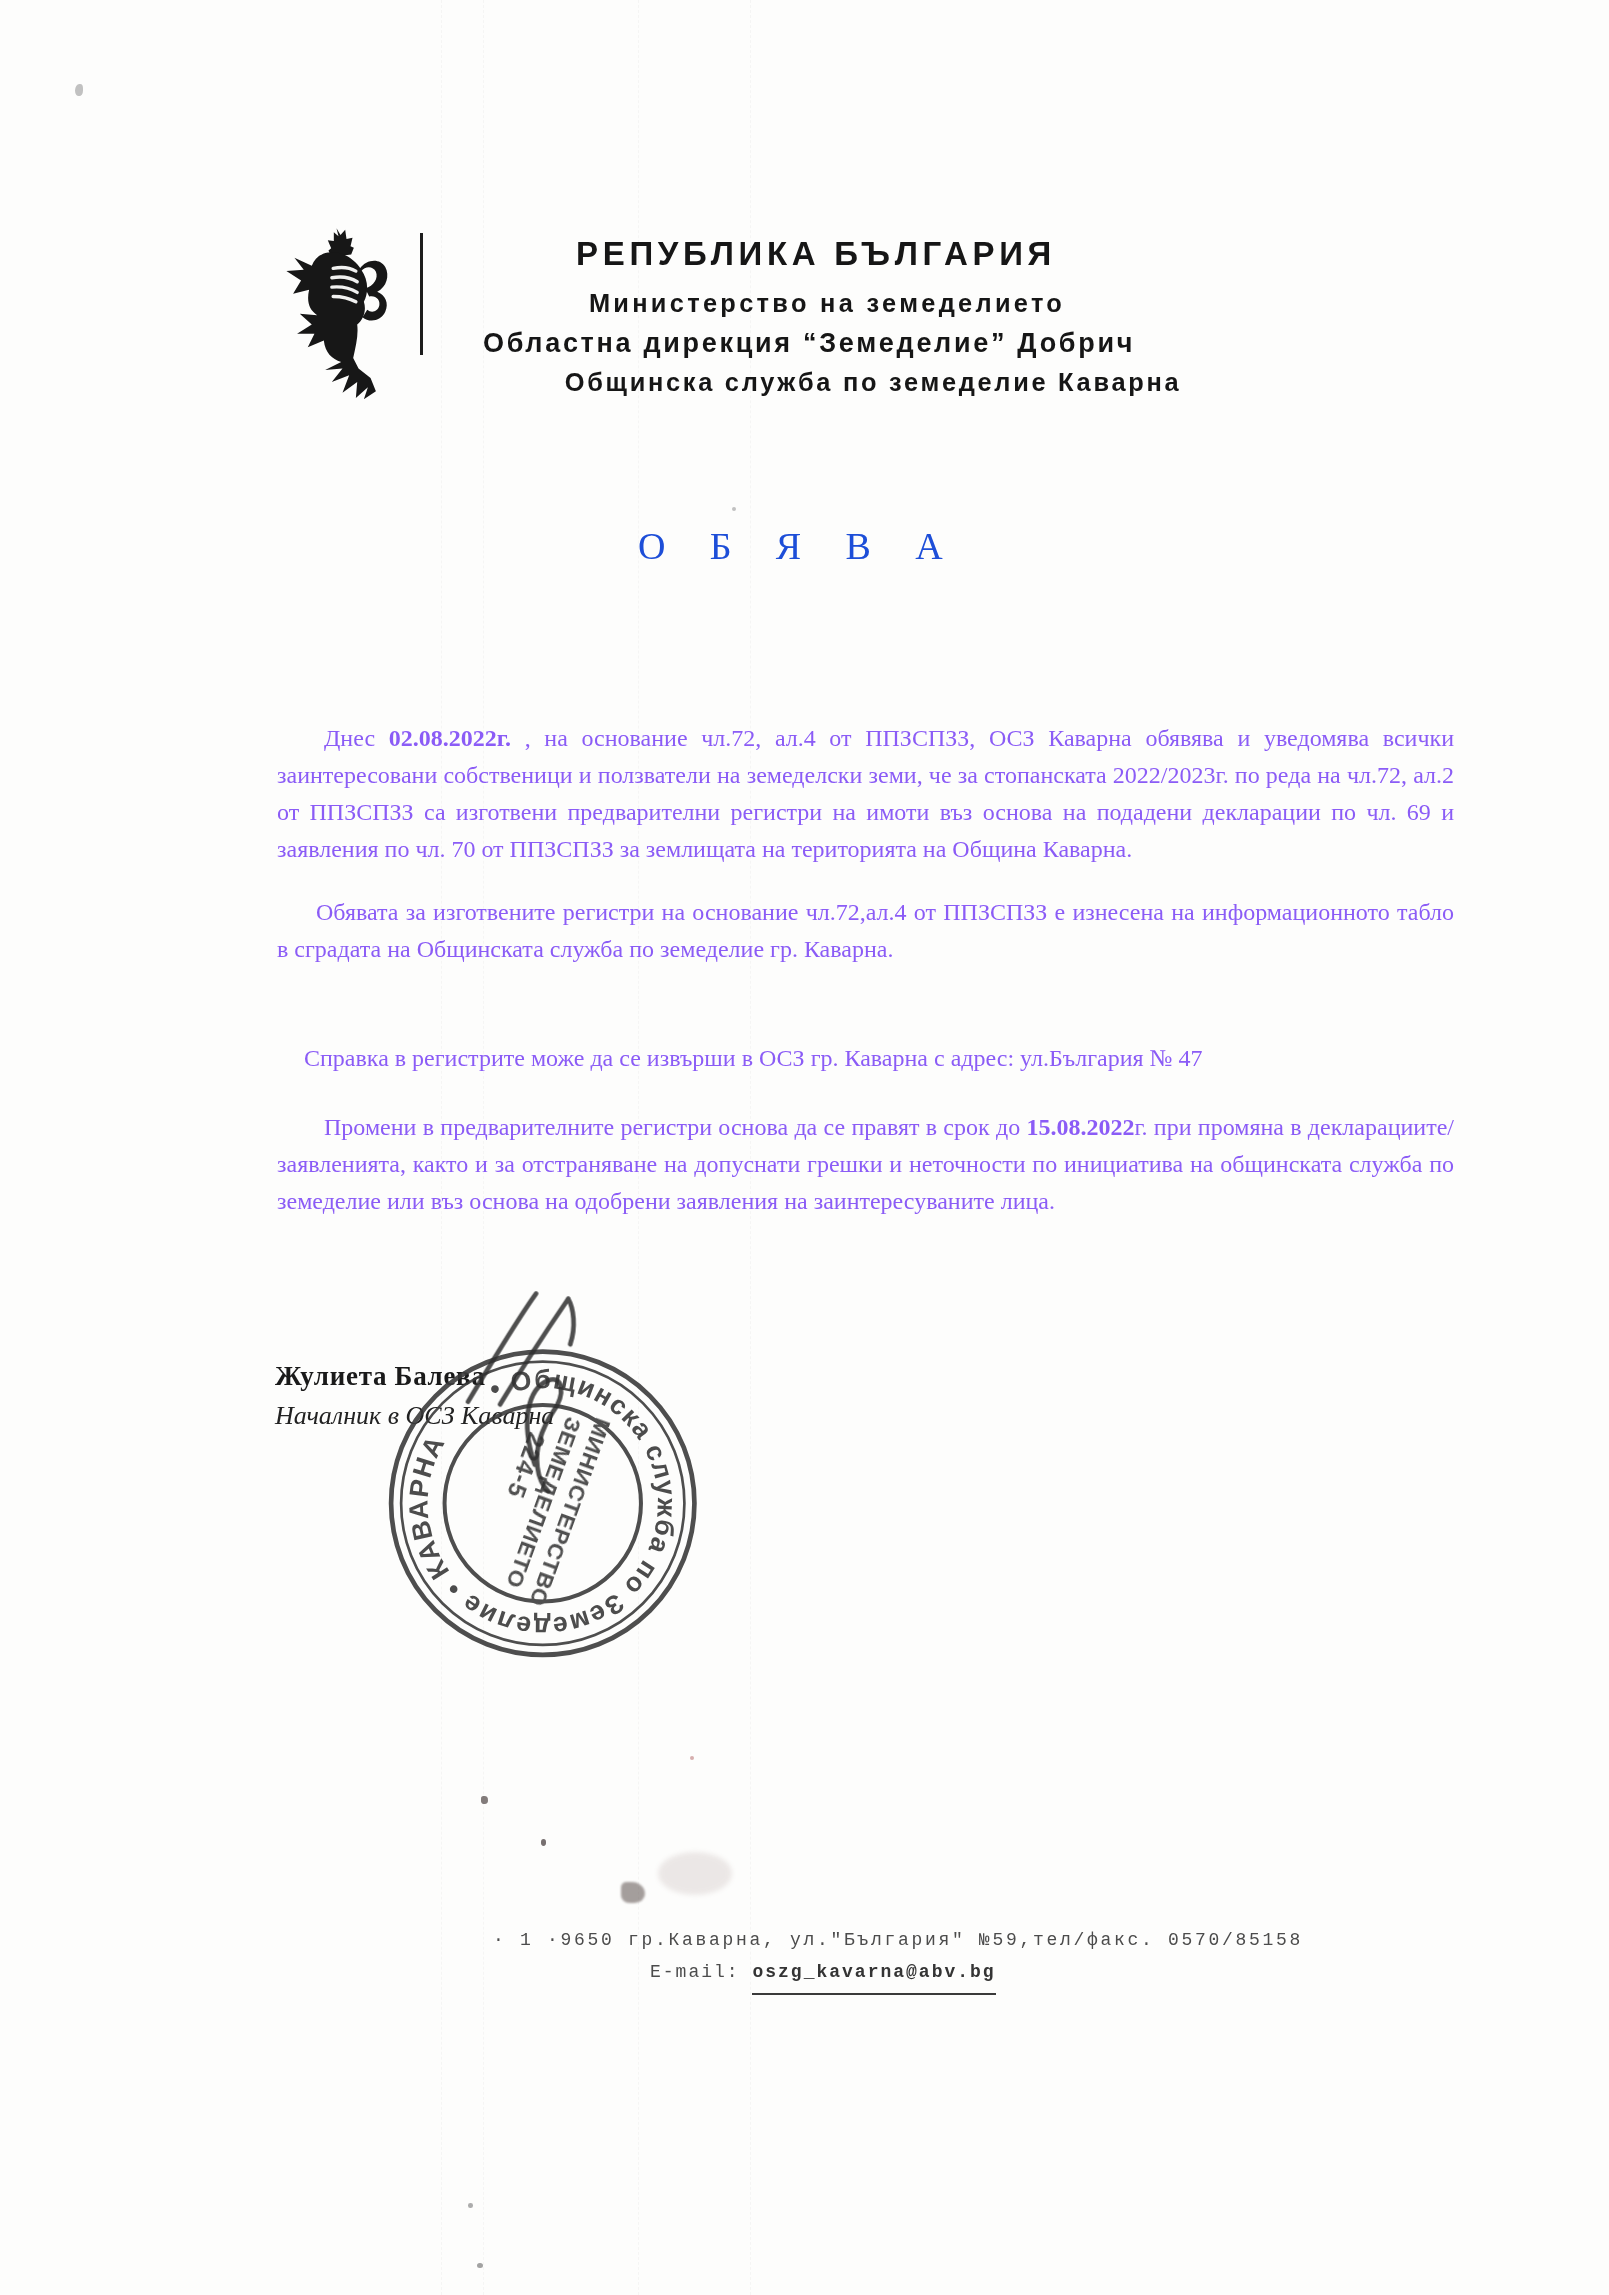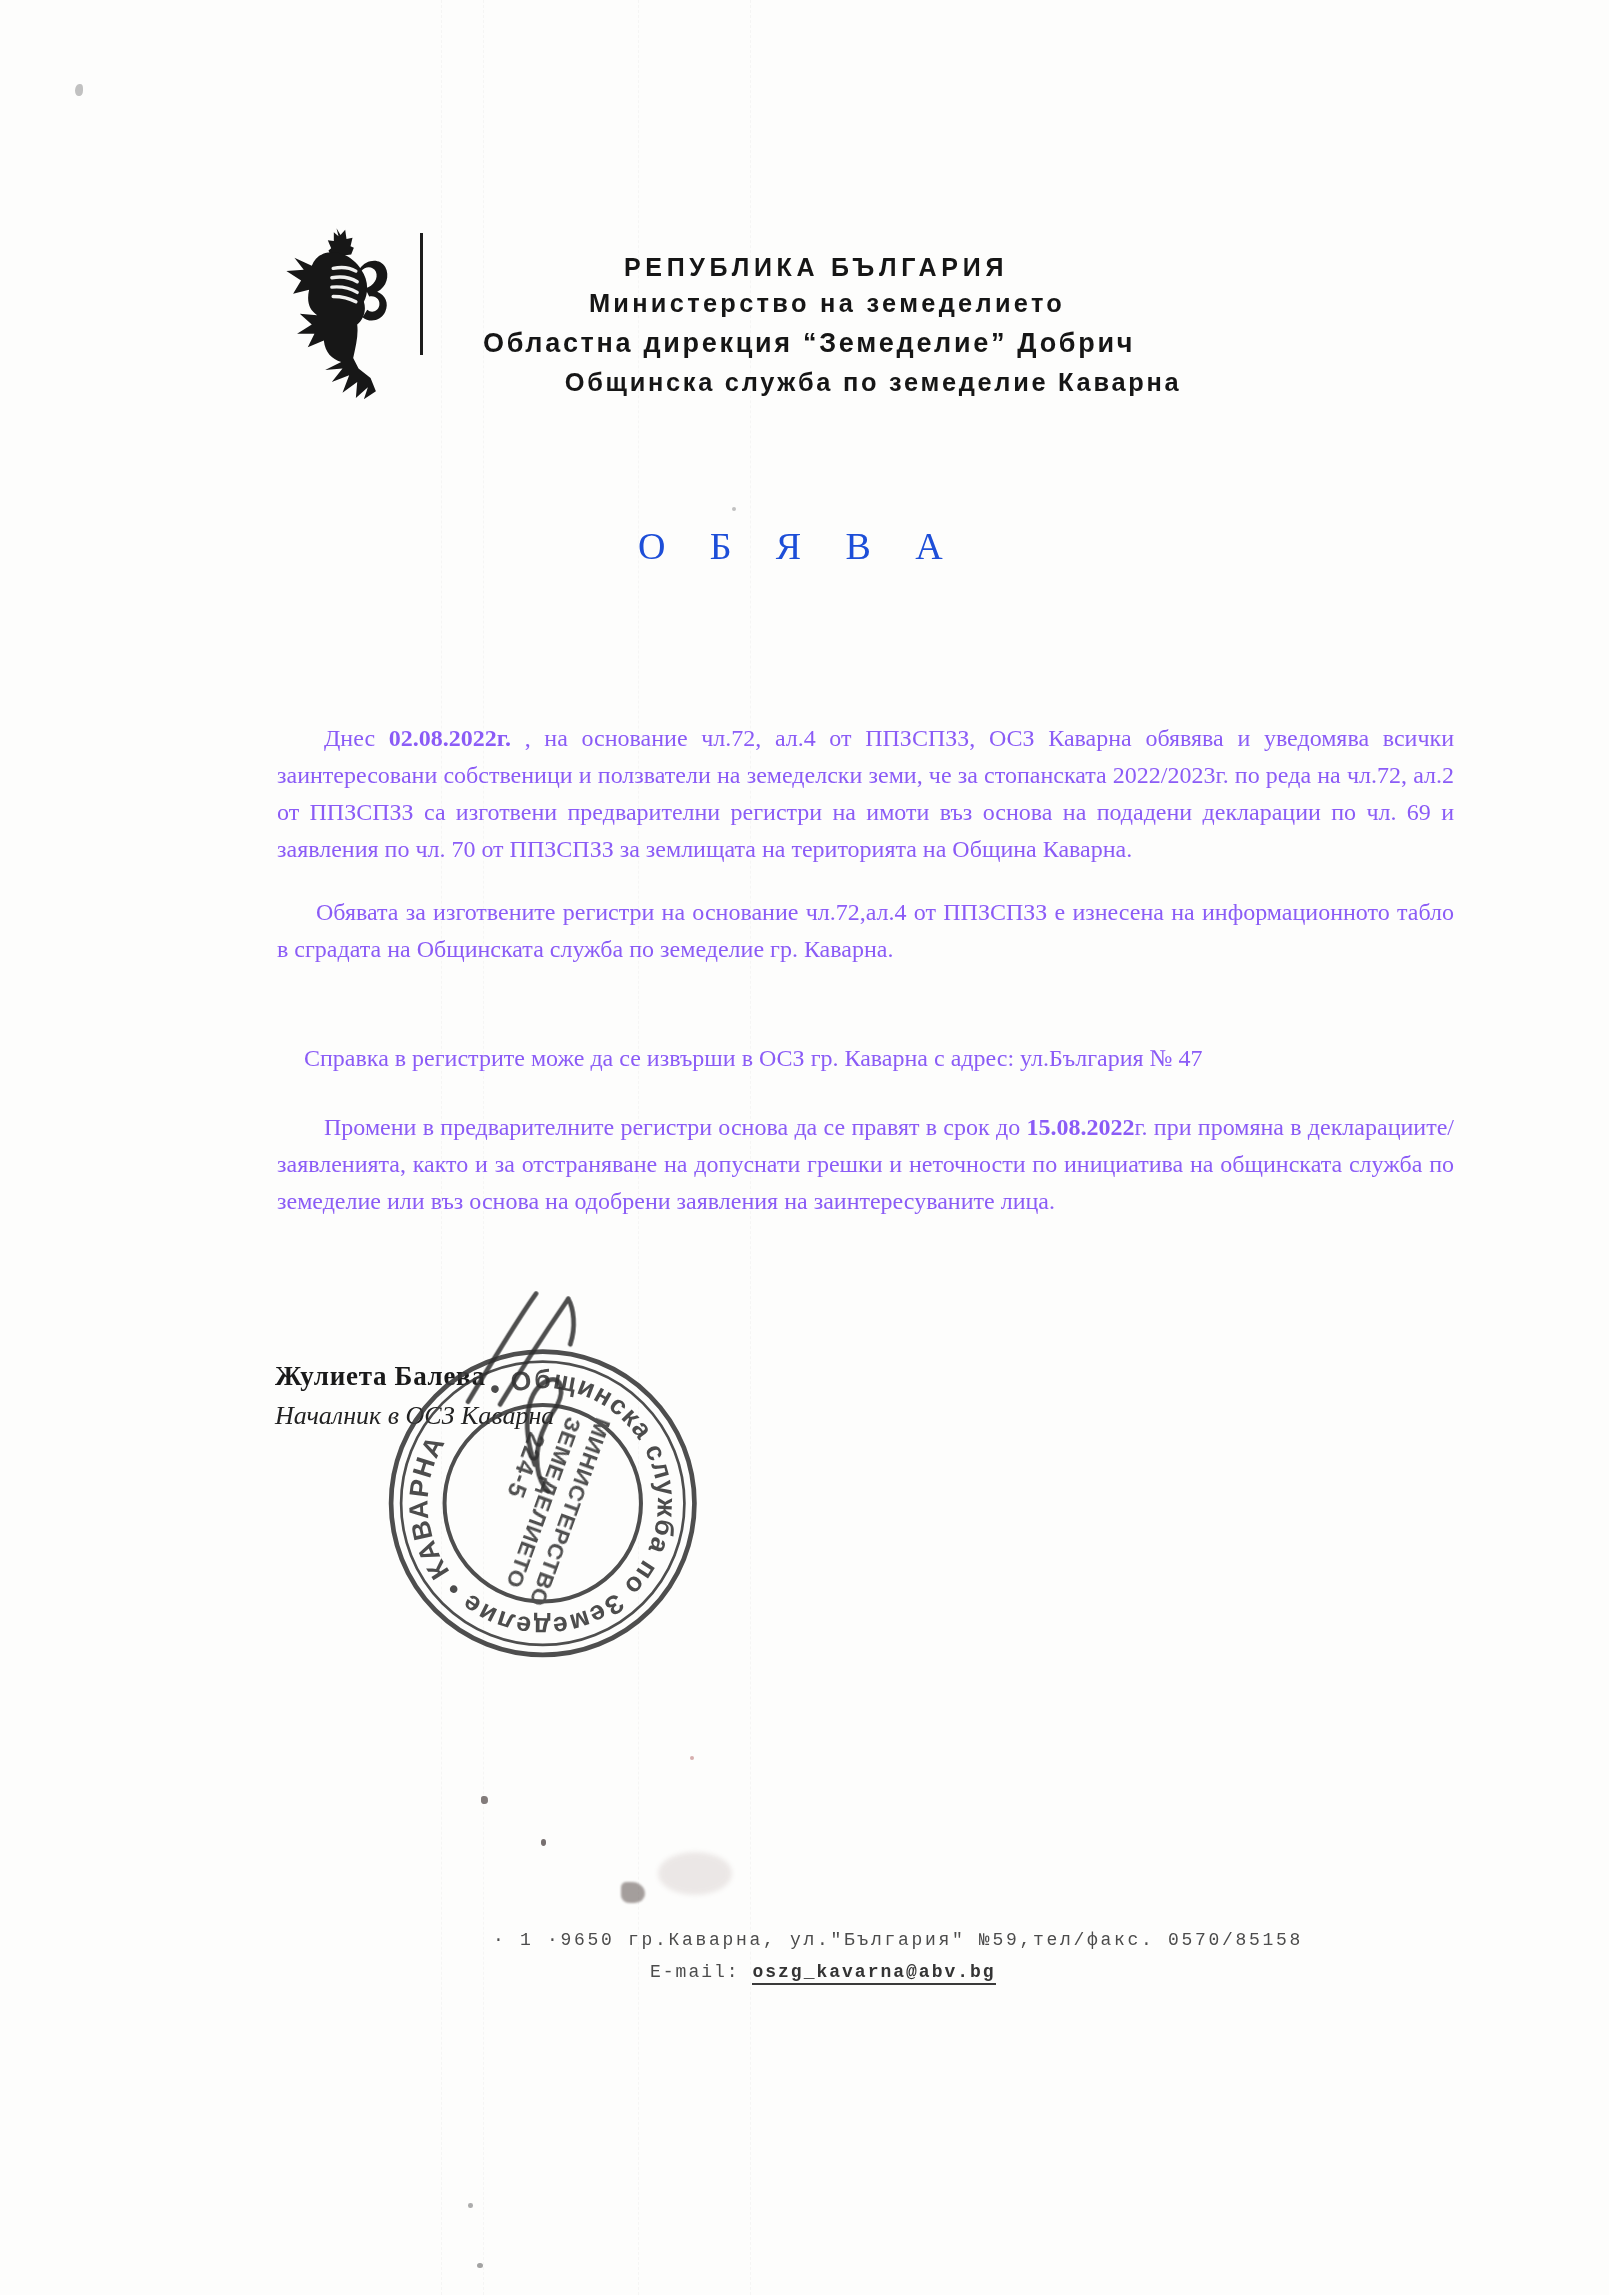--- a/index.html
+++ b/index.html
@@ -5,21 +5,21 @@
   html,body{margin:0;padding:0;background:#e8e8e8;}
   .page{
     position:relative;width:1610px;height:2295px;background:#fdfdfc;overflow:hidden;
     font-family:"Liberation Serif",serif;color:#1b1b1b;
   }
   
   .crease{position:absolute;top:0;bottom:0;width:0;border-left:1.3px dashed #777;opacity:.05;}
   
   .lh-line{position:absolute;transform:translateX(-50%);white-space:nowrap;
     font-family:"Liberation Sans",sans-serif;font-weight:bold;color:#161616;}
-  .lh1{top:235px;left:816px;font-size:25px;letter-spacing:4.7px;margin-top:18px;}
+  .lh1{top:235px;left:816px;font-size:33px;letter-spacing:4.7px;}
   .lh2{top:289px;left:827px;font-size:25.4px;letter-spacing:3.3px;}
   .lh3{top:328px;left:809px;font-size:27px;letter-spacing:2.7px;}
   .lh4{top:368px;left:873px;font-size:25.4px;letter-spacing:2.7px;}
   .lh-sep{position:absolute;left:420px;top:233px;width:2.7px;height:122px;background:#1d1d1d;}
   .lion-wrap{position:absolute;left:281px;top:227px;width:117px;height:177px;}
   
   .doc-title{position:absolute;top:524px;left:799px;transform:translateX(-50%);
     font-size:38px;font-weight:normal;letter-spacing:17.4px;white-space:nowrap;color:#1d4ed8;}
   
   .para{position:absolute;left:277px;width:1177px;margin:0;
@@ -32,21 +32,21 @@
   
   .sig-name{position:absolute;left:275px;top:1361px;font-size:27px;font-weight:bold;letter-spacing:0.7px;color:#1a1a1a;}
   .sig-role{position:absolute;left:275px;top:1401px;font-size:26px;font-style:italic;color:#222;}
   
   .overlay{position:absolute;left:0;top:0;width:1610px;height:2295px;pointer-events:none;}
   
   .f1{position:absolute;left:493px;top:1930px;font-family:"Liberation Mono",monospace;
      font-size:18px;letter-spacing:2.7px;color:#4c4c4c;white-space:nowrap;}
   .f2{position:absolute;left:650px;top:1962px;font-family:"Liberation Mono",monospace;
      font-size:18px;letter-spacing:2px;color:#4c4c4c;white-space:nowrap;}
-  .email{font-weight:bold;color:#343434;border-bottom:2px solid #3a3a3a;padding-bottom:1px;}
+  .email{font-weight:bold;color:#343434;border-bottom:2px solid #3a3a3a;padding-bottom:11px;}
   
   .speck{position:absolute;border-radius:50%;}
   .sp1{left:75px;top:84px;width:8px;height:12px;background:#8f8f8f;opacity:.55;border-radius:60% 40% 50% 50%;}
   .sp2{left:732px;top:507px;width:4px;height:4px;background:#999;opacity:.6;}
   .sp3{left:481px;top:1796px;width:6.7px;height:8px;background:#5a5050;opacity:.75;border-radius:40% 60% 55% 45%;}
   .sp4{left:541px;top:1839px;width:5.3px;height:6.7px;background:#554c4c;opacity:.8;}
   .sp5{left:621px;top:1882px;width:24px;height:21.4px;background:#4e413e;opacity:.5;filter:blur(1.3px);border-radius:30% 70% 55% 45%;}
   .sp6{left:658px;top:1852px;width:74px;height:43px;background:#937b78;opacity:.16;filter:blur(2.7px);border-radius:50%;}
   .sp7{left:690px;top:1756px;width:4px;height:4px;background:#b06060;opacity:.5;}
   .sp8{left:468px;top:2203px;width:4.7px;height:4.7px;background:#777;opacity:.6;}

